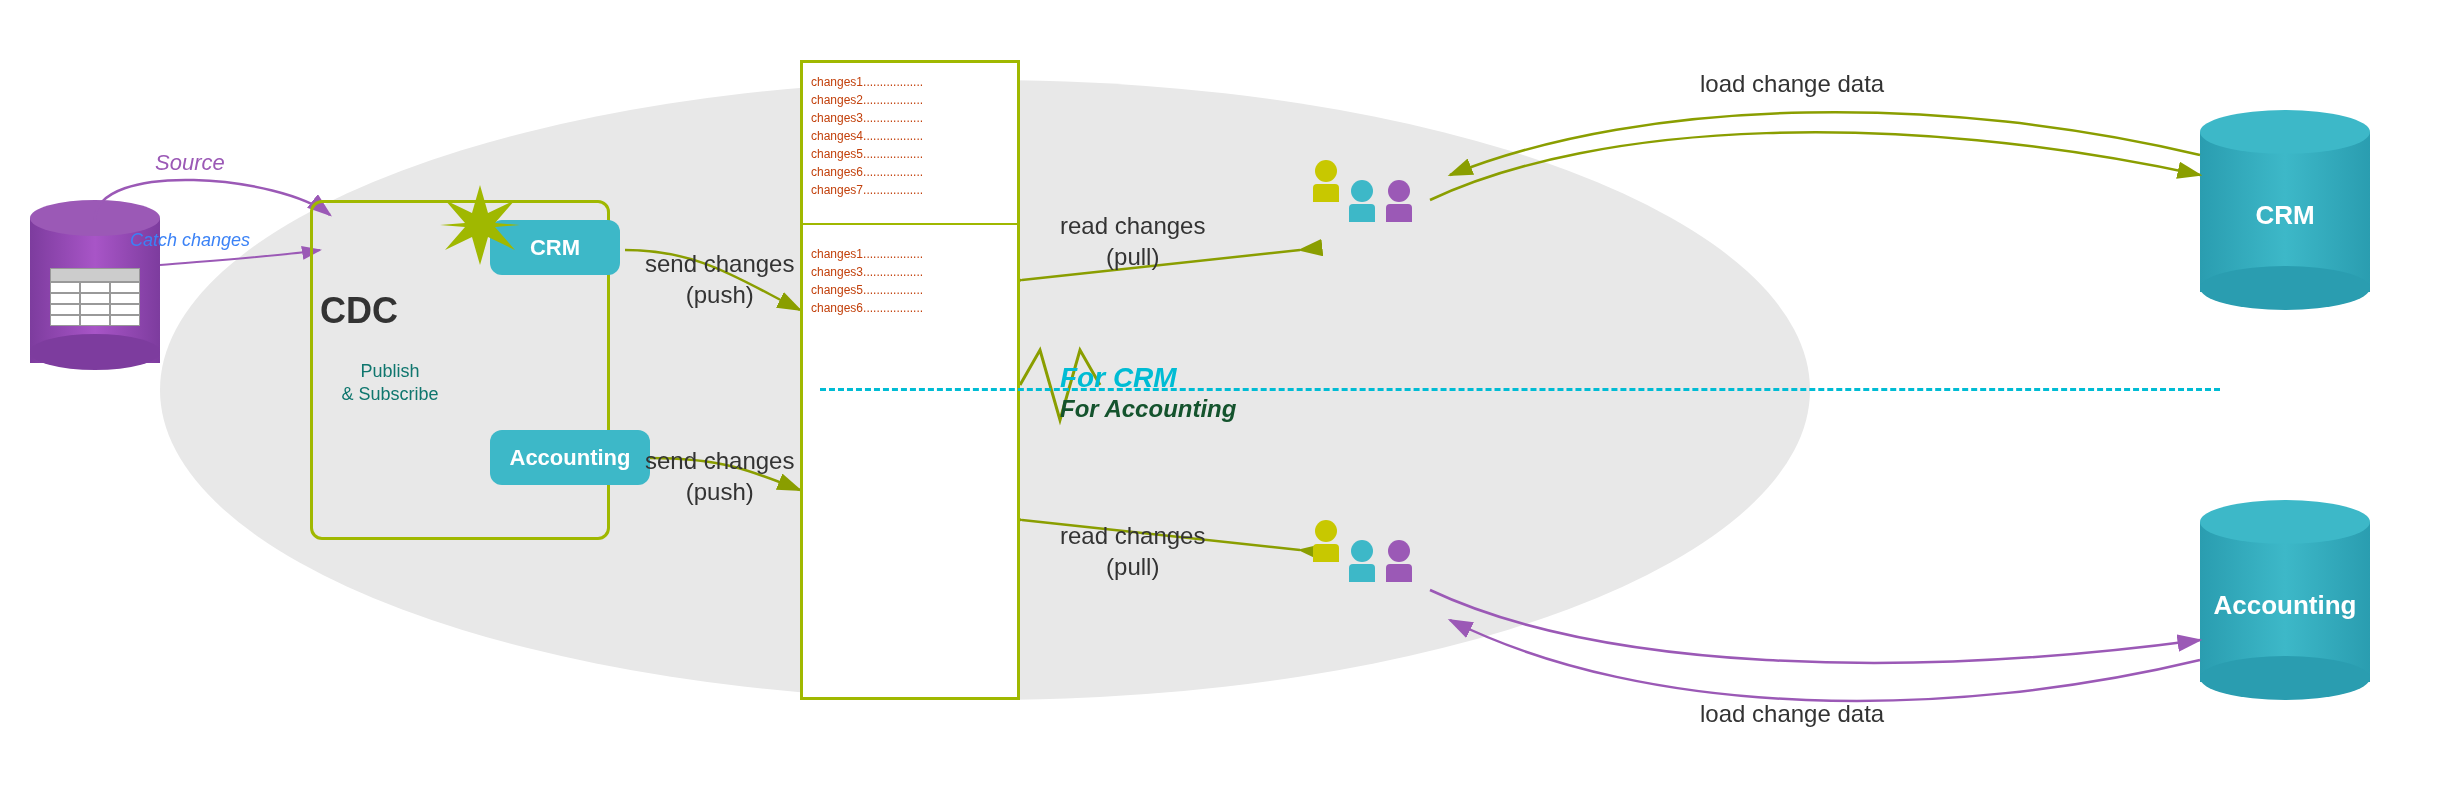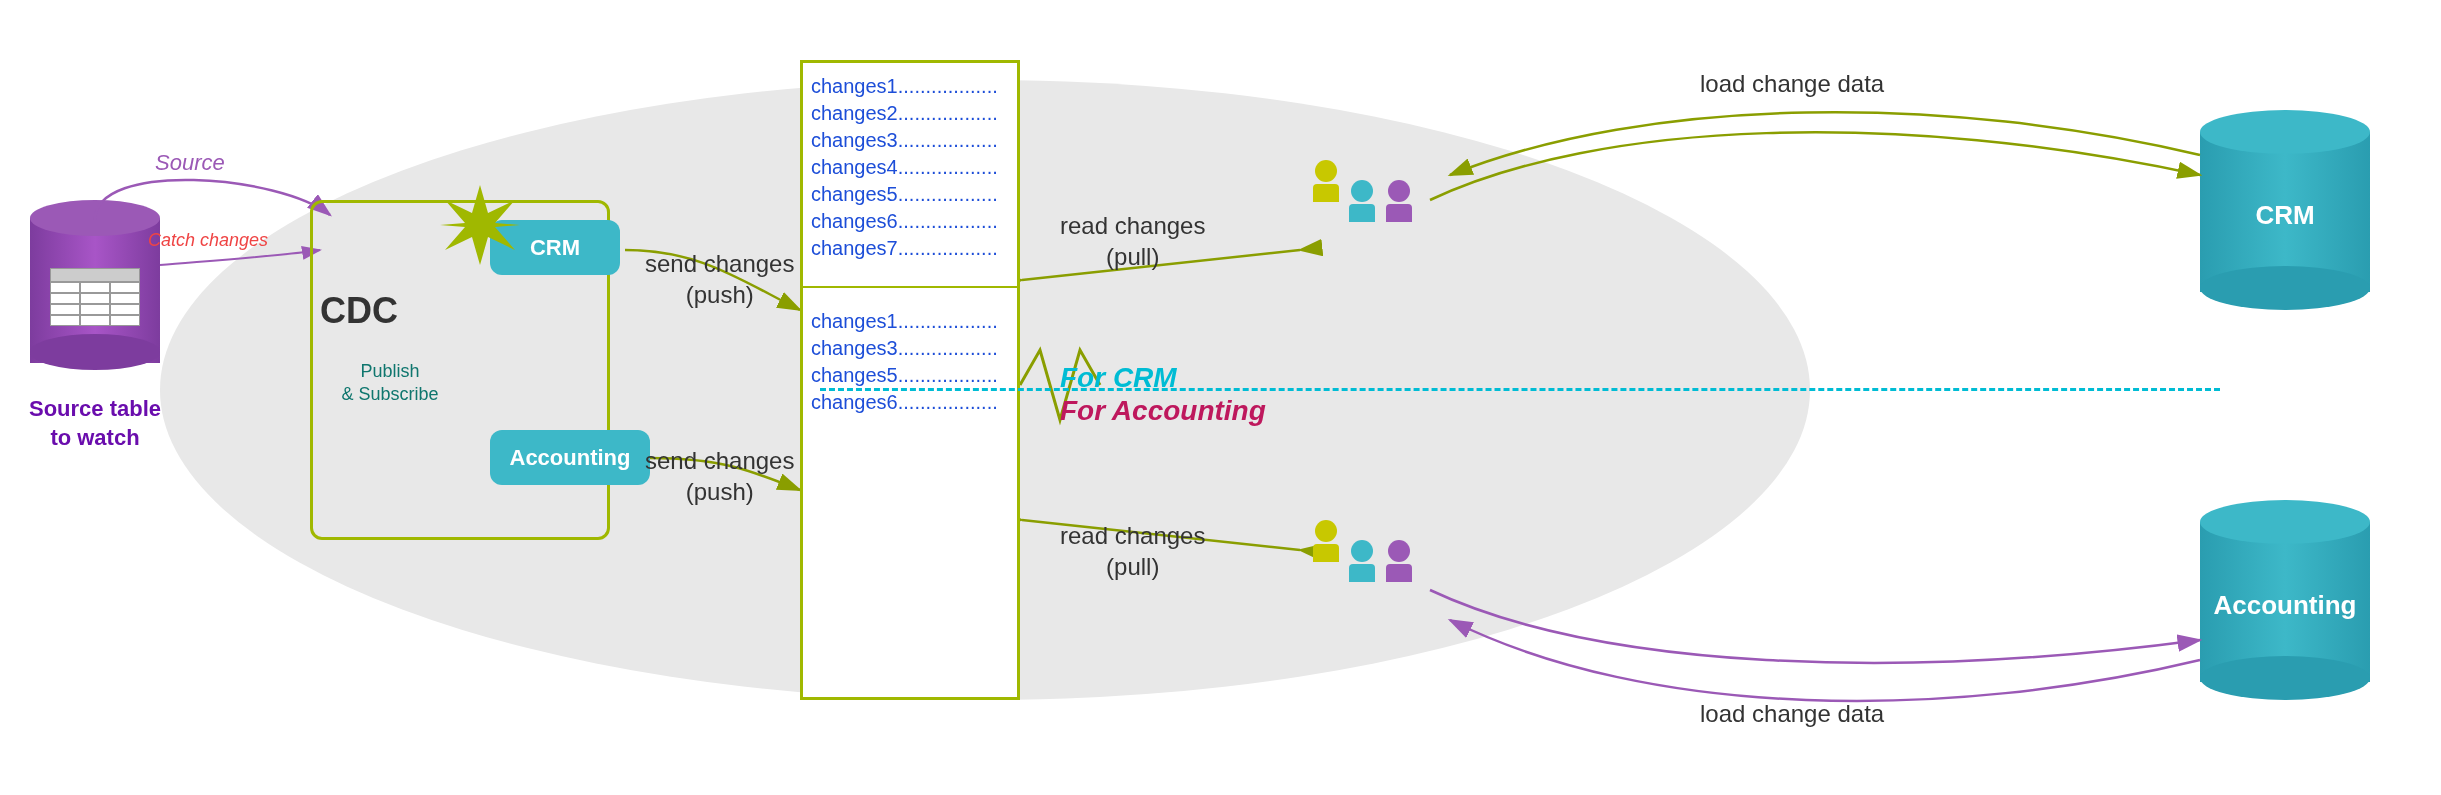--- a/index.html
+++ b/index.html
@@ -177,22 +177,22 @@
       text-align: center;
       font-size: 26px;
       color: #333;
       font-weight: bold;
       line-height: 1.2;
     }
     .changes-table-body {
       padding: 12px 8px;
     }
     .changes-row {
-      font-size: 20px;
-      color: #1d4ed8;
+      font-size: 12px;
+      color: #c2410c;
       margin-bottom: 4px;
       white-space: nowrap;
       overflow: hidden;
     }
     .changes-divider {
       border: none;
       border-top: 2px solid #a0b800;
       margin: 10px 0;
     }
     
@@ -214,22 +214,22 @@
       color: #00bcd4;
       font-style: italic;
       font-weight: bold;
       z-index: 11;
       margin-top: 12px;
     }
     .for-accounting-label {
       position: absolute;
       left: 1060px;
       top: 395px;
-      font-size: 28px;
-      color: #be185d;
+      font-size: 24px;
+      color: #14532d;
       font-style: italic;
       font-weight: bold;
       z-index: 11;
     }
     
     .crm-cylinder-right {
       position: absolute;
       left: 2200px;
       top: 110px;
       width: 170px;
@@ -331,23 +331,23 @@
       position: absolute;
       left: 155px;
       top: 150px;
       color: #9b59b6;
       font-size: 22px;
       font-style: italic;
       z-index: 12;
     }
     .label-catch {
       position: absolute;
-      left: 148px;
+      left: 130px;
       top: 230px;
-      color: #ef4444;
+      color: #3b82f6;
       font-size: 18px;
       font-style: italic;
       z-index: 12;
     }
     .label-send-crm {
       position: absolute;
       left: 645px;
       top: 248px;
       font-size: 24px;
       color: #333;
@@ -444,22 +444,20 @@
         <div class="table-row">
           <div class="table-cell"></div>
           <div class="table-cell"></div>
           <div class="table-cell"></div>
         </div>
       </div>
     </div>
     <div class="cylinder-bottom"></div>
   </div>
 
-  <div class="label-source">Source table
-to watch</div>
 
   <div class="label-trigger">Source</div>
 
   <div class="label-catch">Catch changes</div>
 
   <div class="cdc-box"></div>
   <div class="cdc-label">CDC</div>
   <div class="publish-subscribe" style="white-space: pre-line;">Publish
 &amp; Subscribe</div>
 

